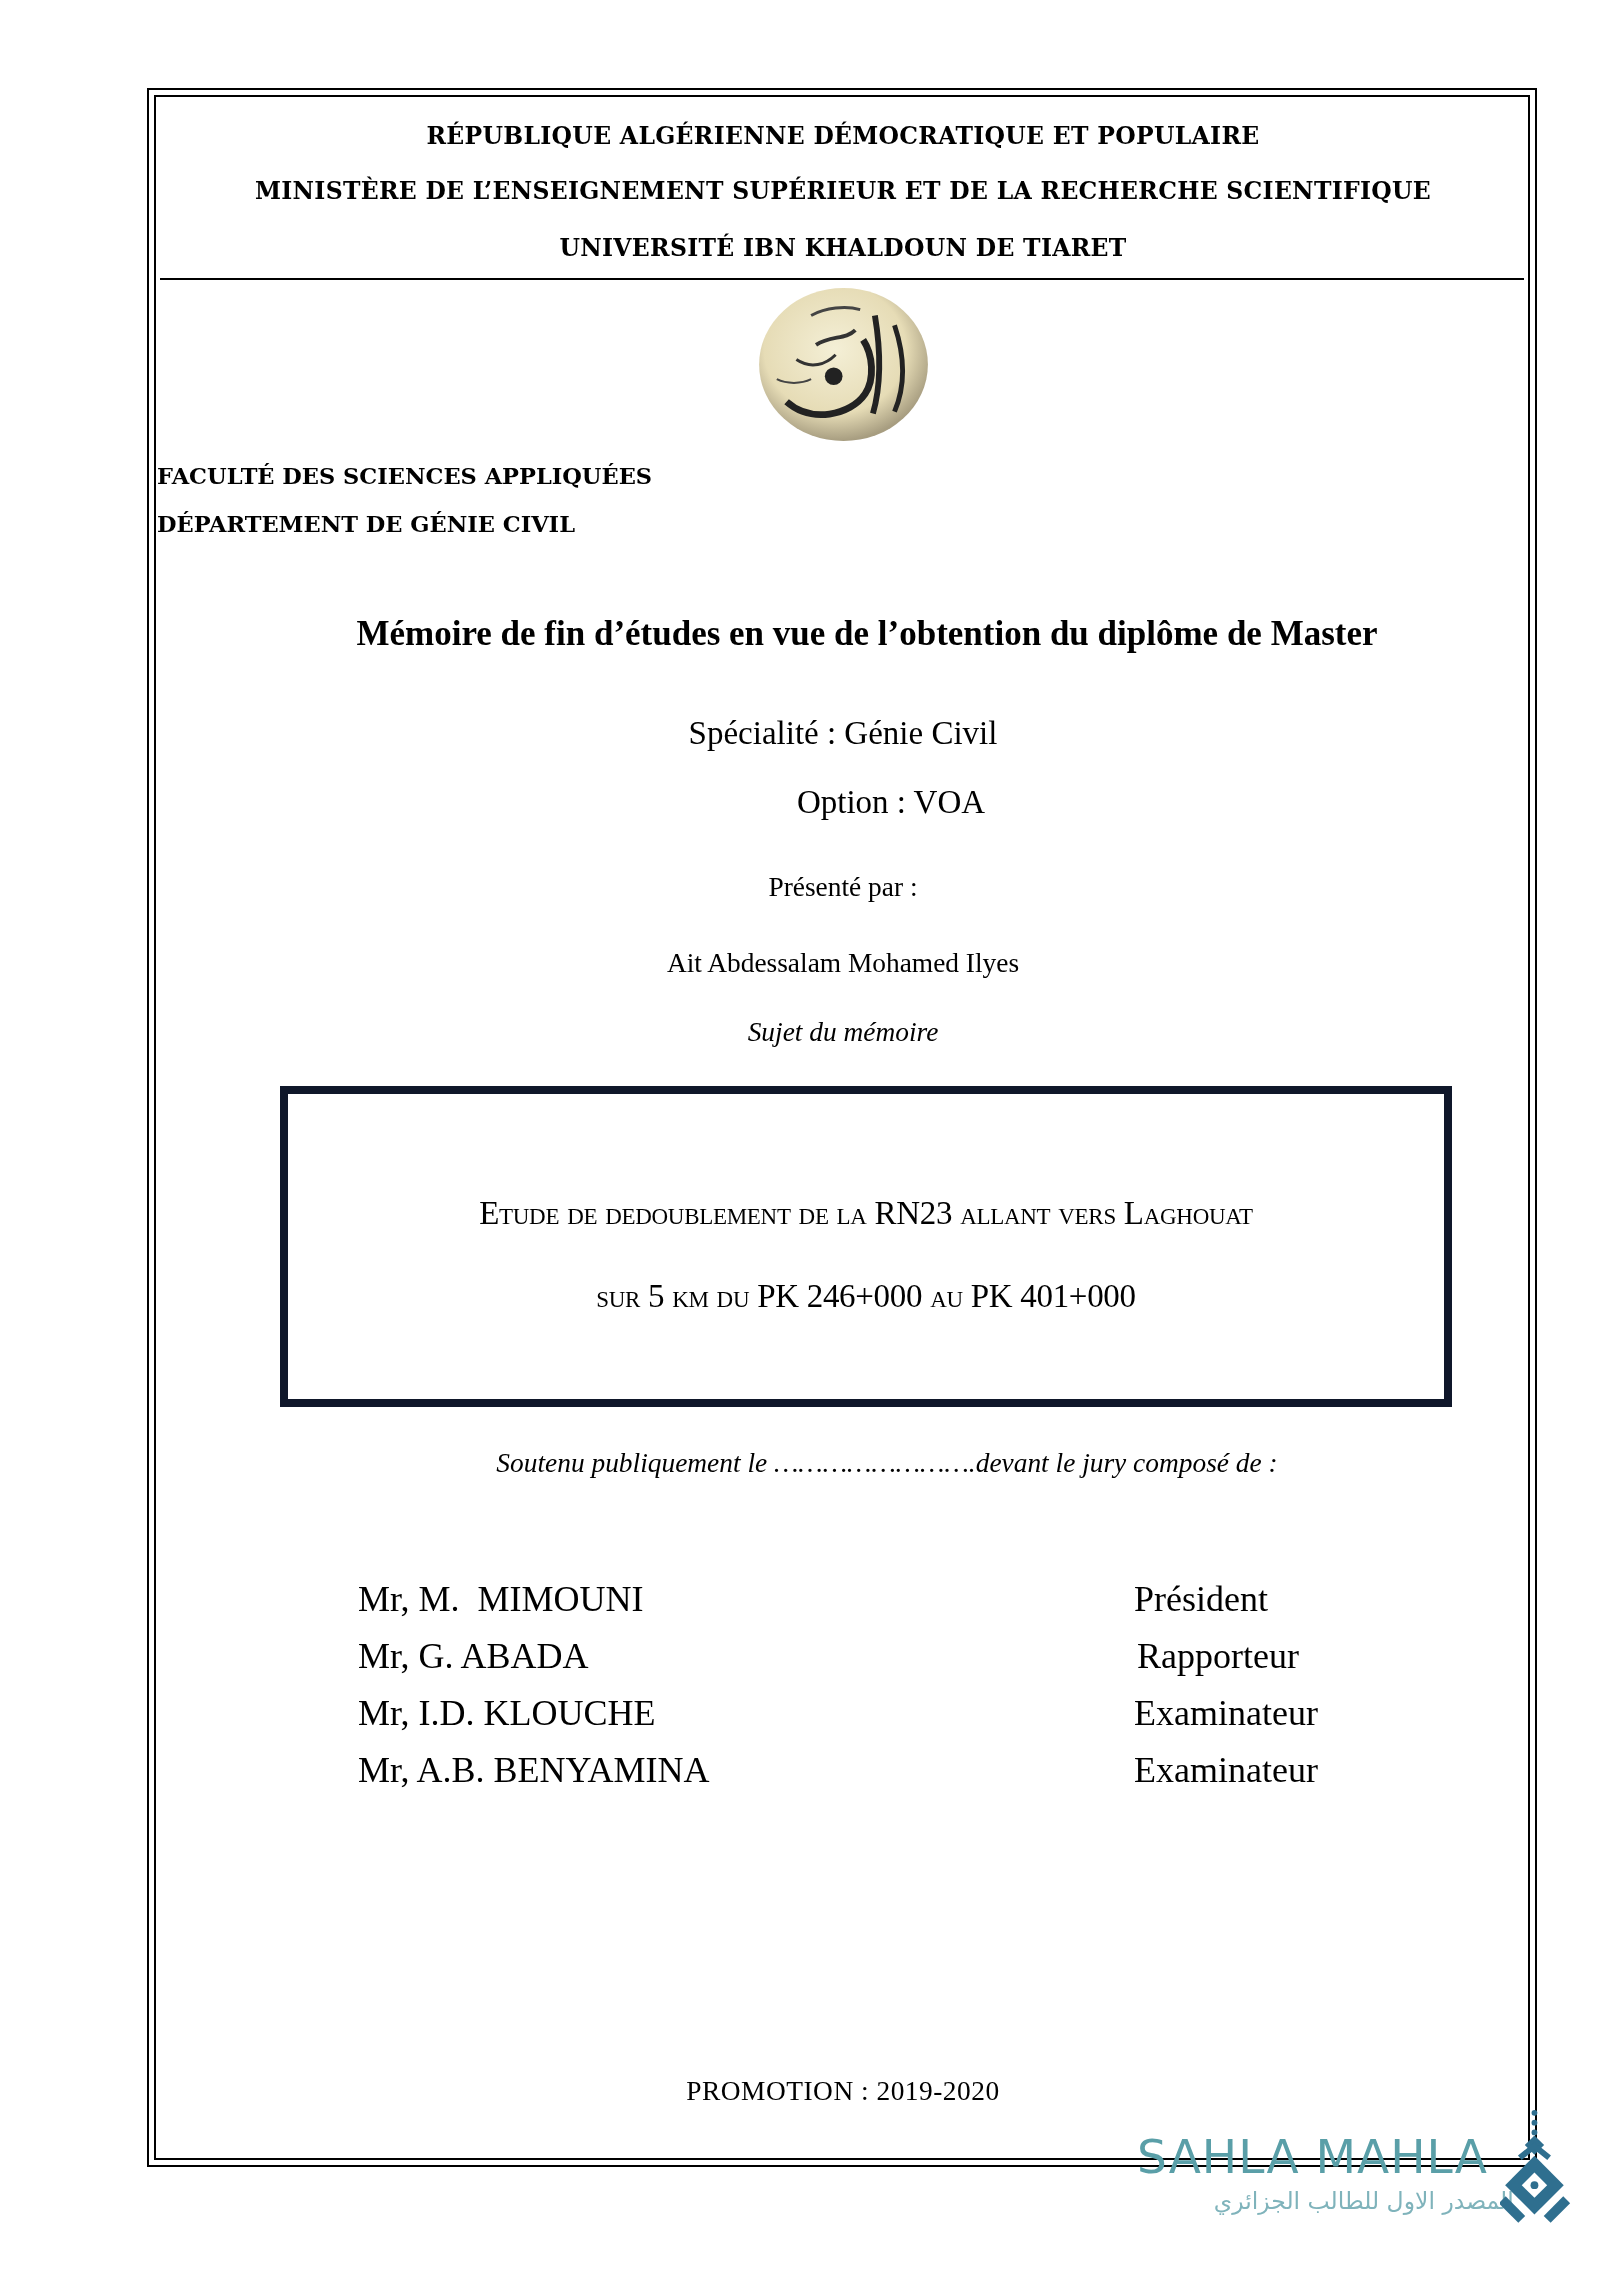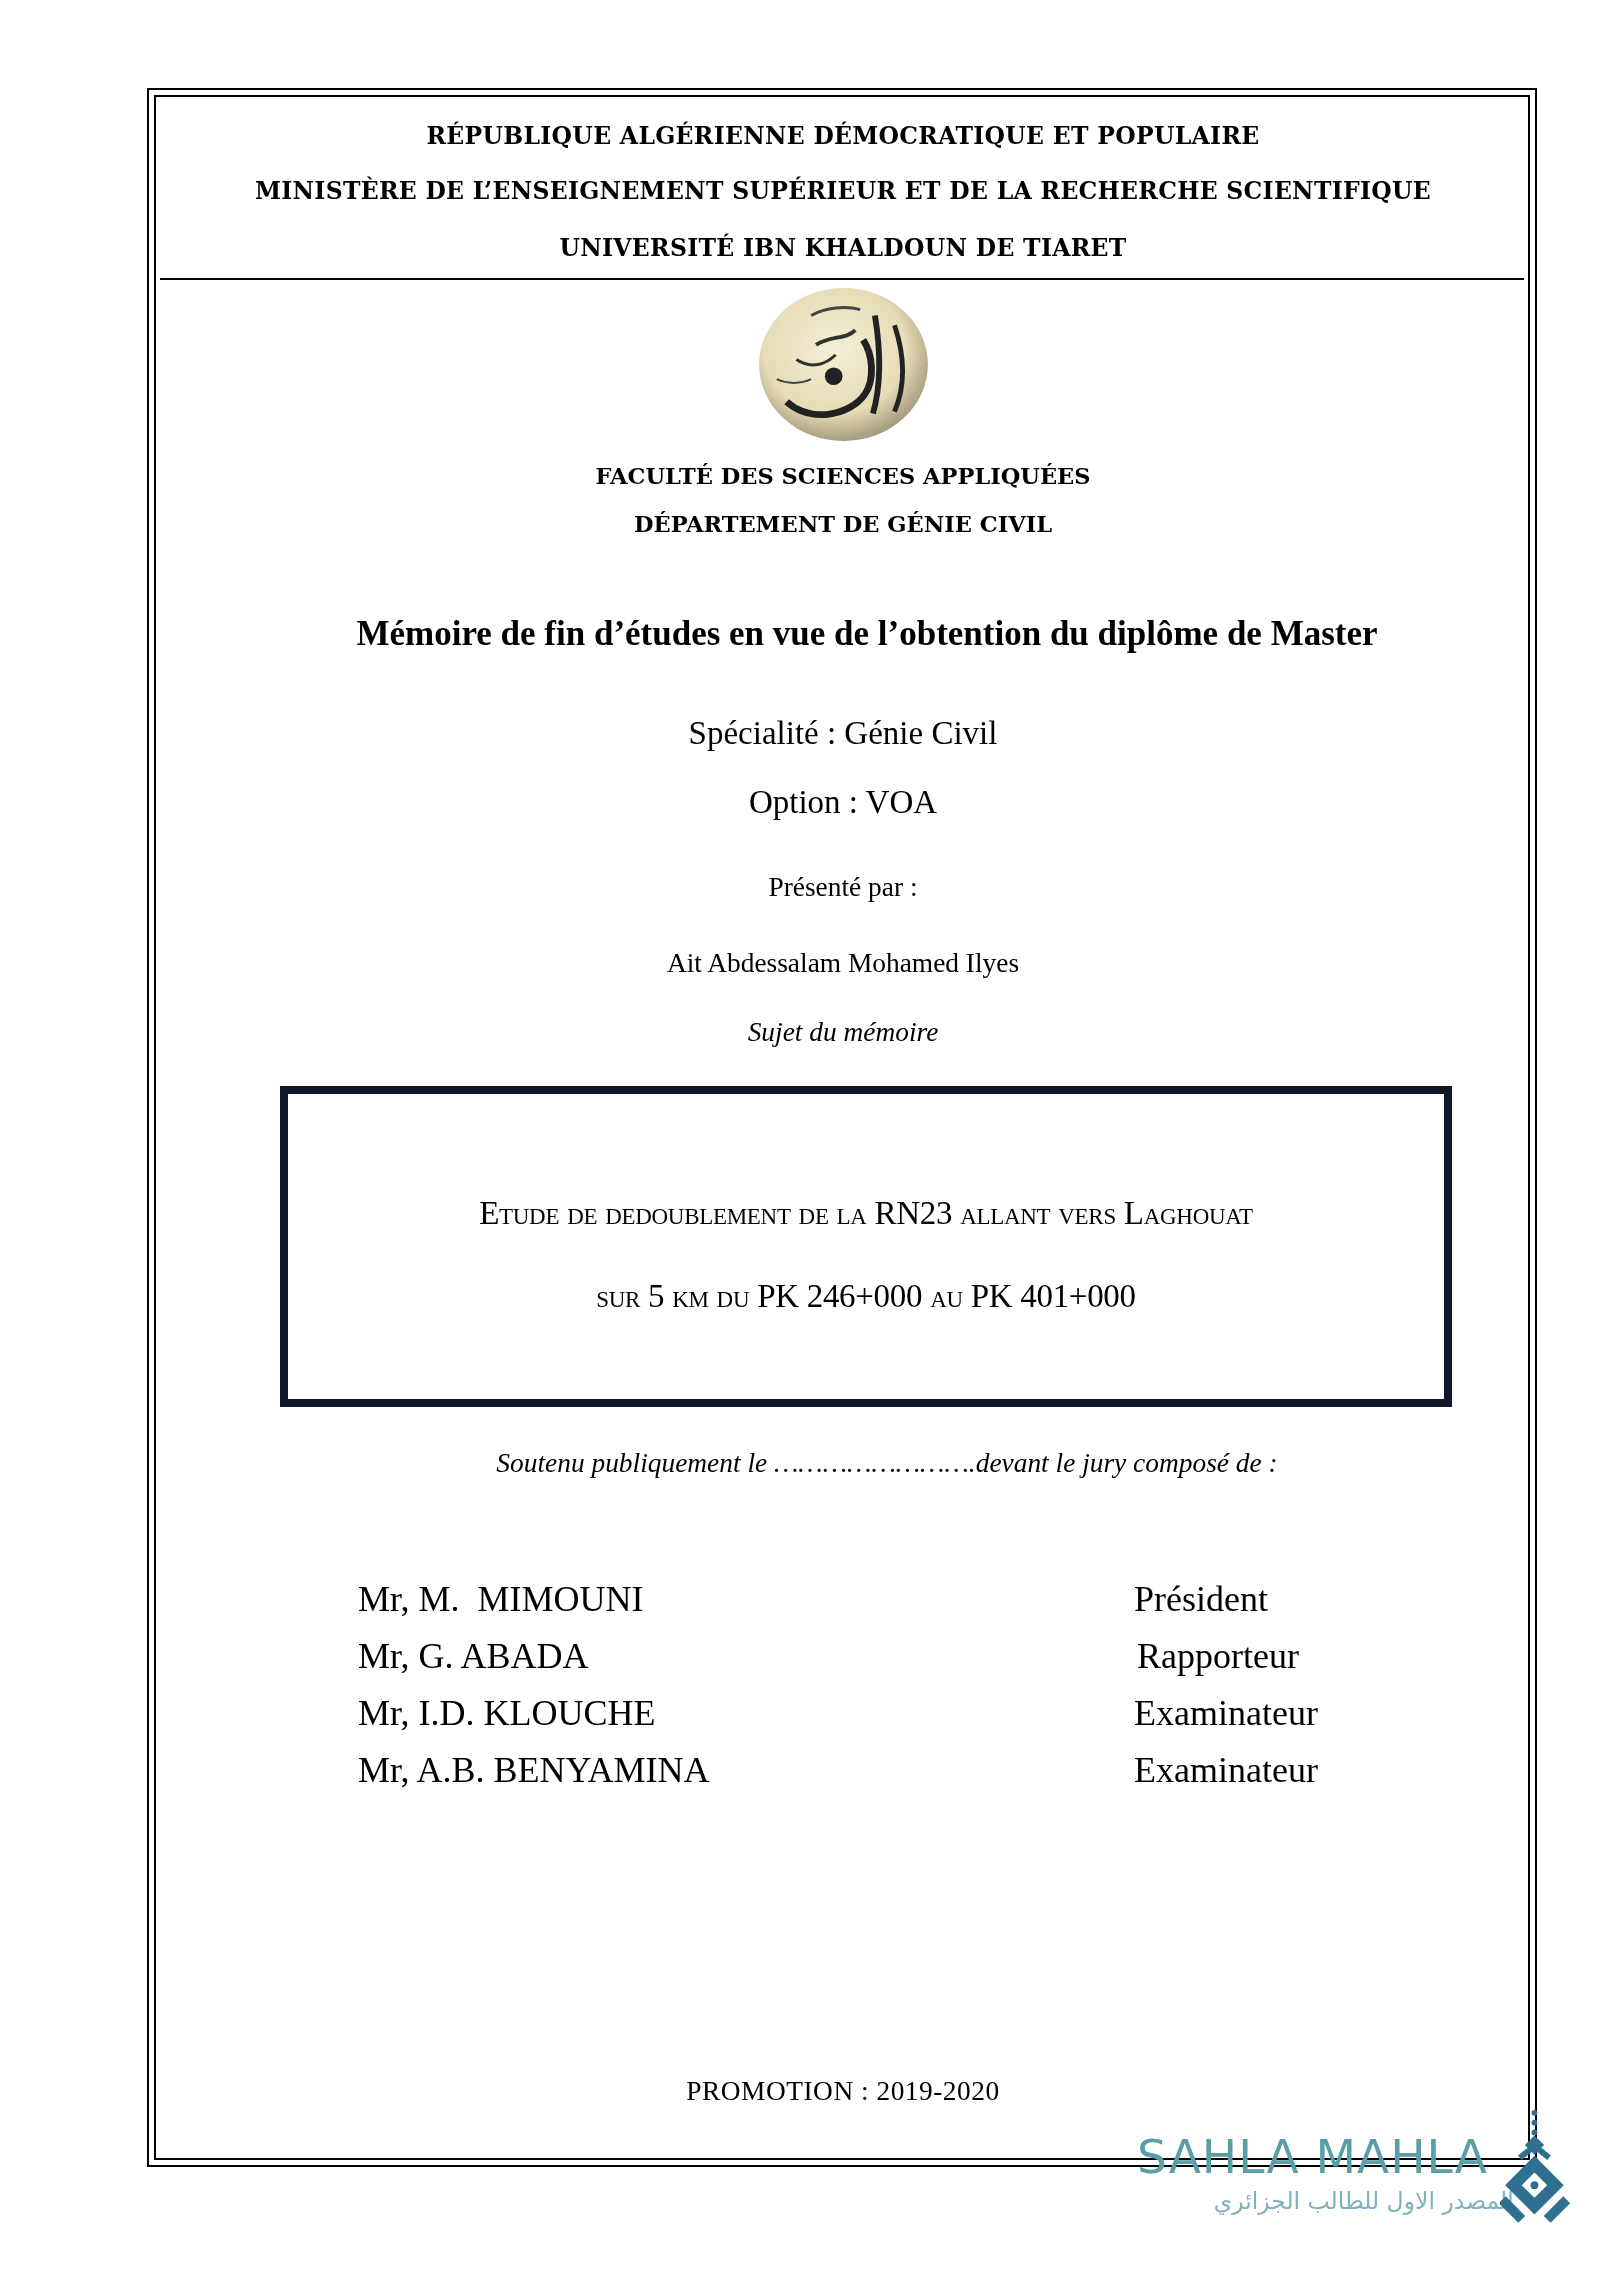--- a/index.html
+++ b/index.html
@@ -15,29 +15,29 @@
            font-family: "DejaVu Serif", "Liberation Serif", serif; font-weight: bold;
            font-size: 23.5px; letter-spacing: 0.3px; }
     .hdr1 { top: 122px; }
     .hdr2 { top: 177px; }
     .hdr3 { top: 234px; }
     .sep { position: absolute; left: 160px; top: 278px; width: 1364px; height: 0;
            border-top: 2px solid #000; }
 
     .logo { position: absolute; left: 757px; top: 286px; width: 173px; height: 157px; }
 
-    .fac { position: absolute; left: 157px; width: 1372px; text-align: center;
+    .fac { position: absolute; left: 157px; width: 1372px; text-align: left;
            font-family: "DejaVu Serif", "Liberation Serif", serif; font-weight: bold; font-size: 22.5px; }
     .fac1 { top: 463px; }
     .fac2 { top: 511px; }
 
     .memoire { position: absolute; left: 157px; width: 1372px; top: 614px; text-align: center;
                font-weight: bold; font-size: 35px; padding-left: 24px; }
     .spec { position: absolute; left: 157px; width: 1372px; top: 715px; text-align: center; font-size: 33px; }
-    .opt  { position: absolute; left: 157px; width: 1372px; top: 784px; text-align: center; font-size: 33px; }
+    .opt  { position: absolute; left: 157px; width: 1372px; top: 784px; text-align: center; font-size: 33px; padding-left: 48px; }
     .pres { position: absolute; left: 157px; width: 1372px; top: 872px; text-align: center; font-size: 27.4px; }
     .author { position: absolute; left: 157px; width: 1372px; top: 948px; text-align: center; font-size: 27.4px; }
     .sujet { position: absolute; left: 157px; width: 1372px; top: 1017px; text-align: center; font-size: 27.4px; font-style: italic; }
 
     .subject-box { position: absolute; left: 280px; top: 1086px; width: 1172px; height: 321px;
                    border: 8px solid #0f172a; box-sizing: border-box; }
     .subj { position: absolute; left: 0; width: 100%; text-align: center; font-variant: small-caps;
             font-size: 33px; letter-spacing: -0.3px; }
     .subj1 { top: 101px; }
     .subj2 { top: 184px; }

